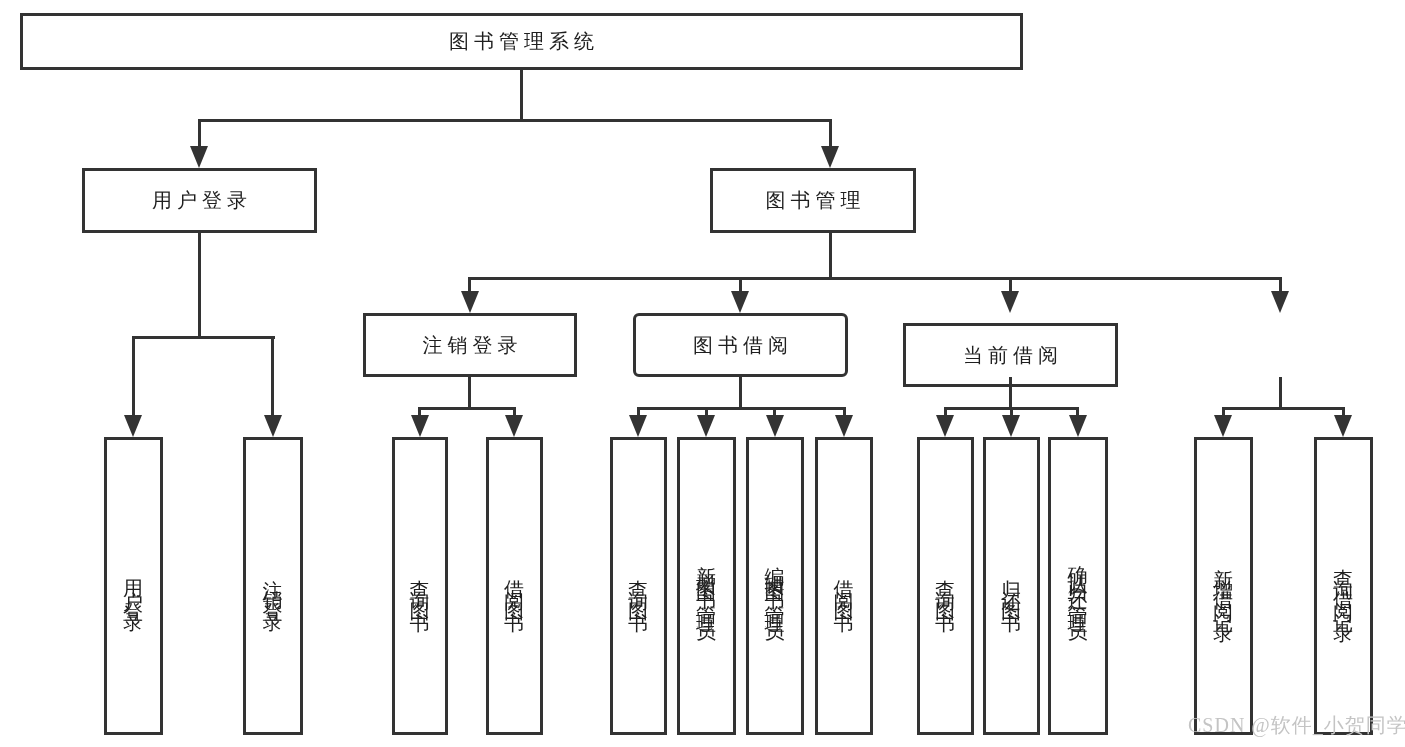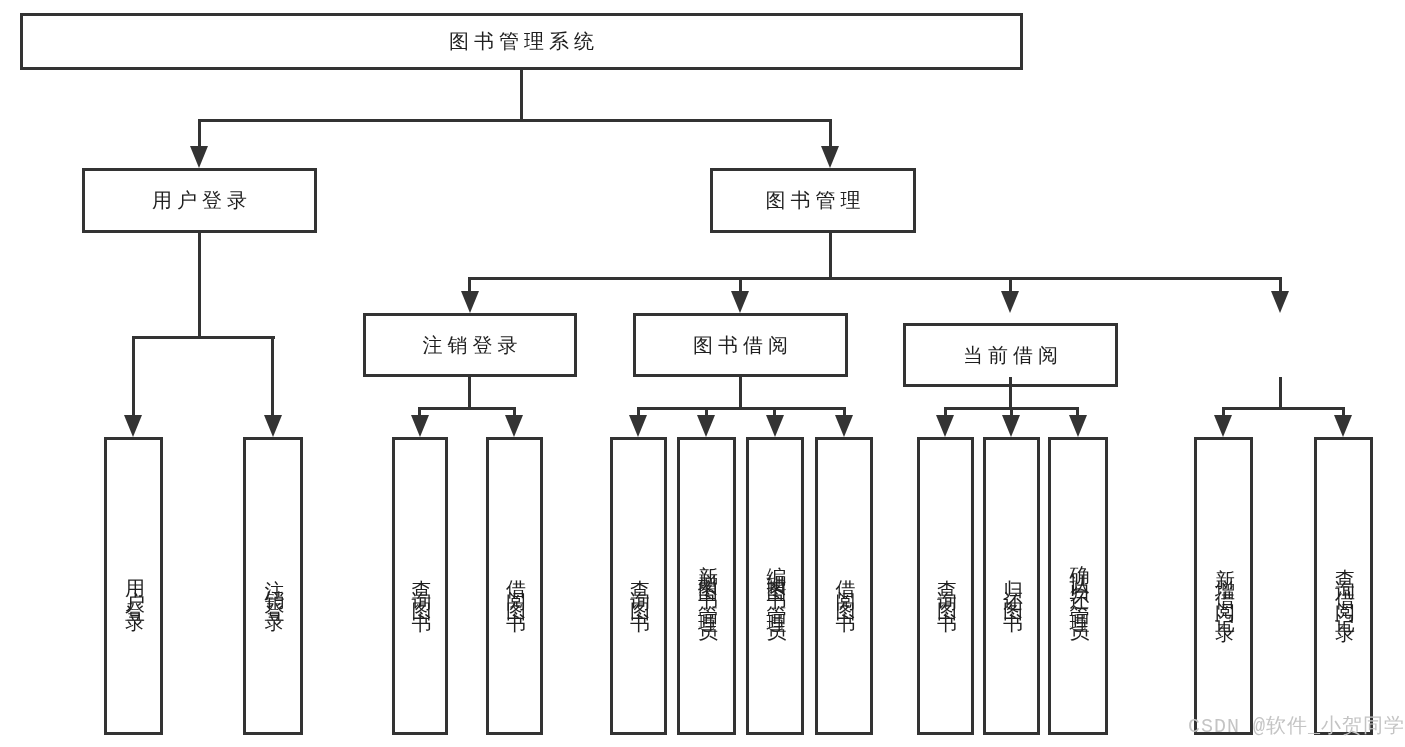--- a/index.html
+++ b/index.html
@@ -1,21 +1,21 @@
 <!DOCTYPE html>
 <html><head>
 <meta charset="utf-8">
 <style>
   html, body { margin: 0; padding: 0; background: #ffffff; }
   #canvas {
     position: relative;
     width: 1405px;
     height: 747px;
     background: #ffffff;
-    font-family: Liberation Mono, monospace;
+    font-family: Liberation Serif, serif;
     overflow: hidden;
   }
   .box {
     position: absolute;
     box-sizing: border-box;
     border: 3px solid #333333;
     background: #ffffff;
     display: flex;
     align-items: center;
     justify-content: center;
@@ -93,21 +93,21 @@
   <div class="vl" style="left:739px; top:277px; height:17px;"></div>
   <div class="arr" style="left:731px; top:291px;"></div>
   <div class="vl" style="left:1009px; top:277px; height:17px;"></div>
   <div class="arr" style="left:1001px; top:291px;"></div>
   <div class="vl" style="left:1279px; top:277px; height:17px;"></div>
   <div class="arr" style="left:1271px; top:291px;"></div>
 
   <div class="box h" style="left:363px; top:313px; width:214px; height:64px;">
     <span>注销登录</span>
   </div>
-  <div class="box h" style="left:633px; top:313px; width:215px; height:64px;">
+  <div class="box h" style="left:633px; top:313px; width:215px; height:64px;border-radius:6px;">
     <span>图书借阅</span>
   </div>
   <div class="box h" style="left:903px; top:313px; width:215px; height:64px;margin-top:10px;">
     <span>当前借阅</span>
   </div>
 
   <div class="vl" style="left:468px; top:377px; height:33px;"></div>
   <div class="hl" style="left:418px; top:407px; width:98px;"></div>
   <div class="vl" style="left:418px; top:407px; height:11px;"></div>
   <div class="arr" style="left:411px; top:415px;"></div>

